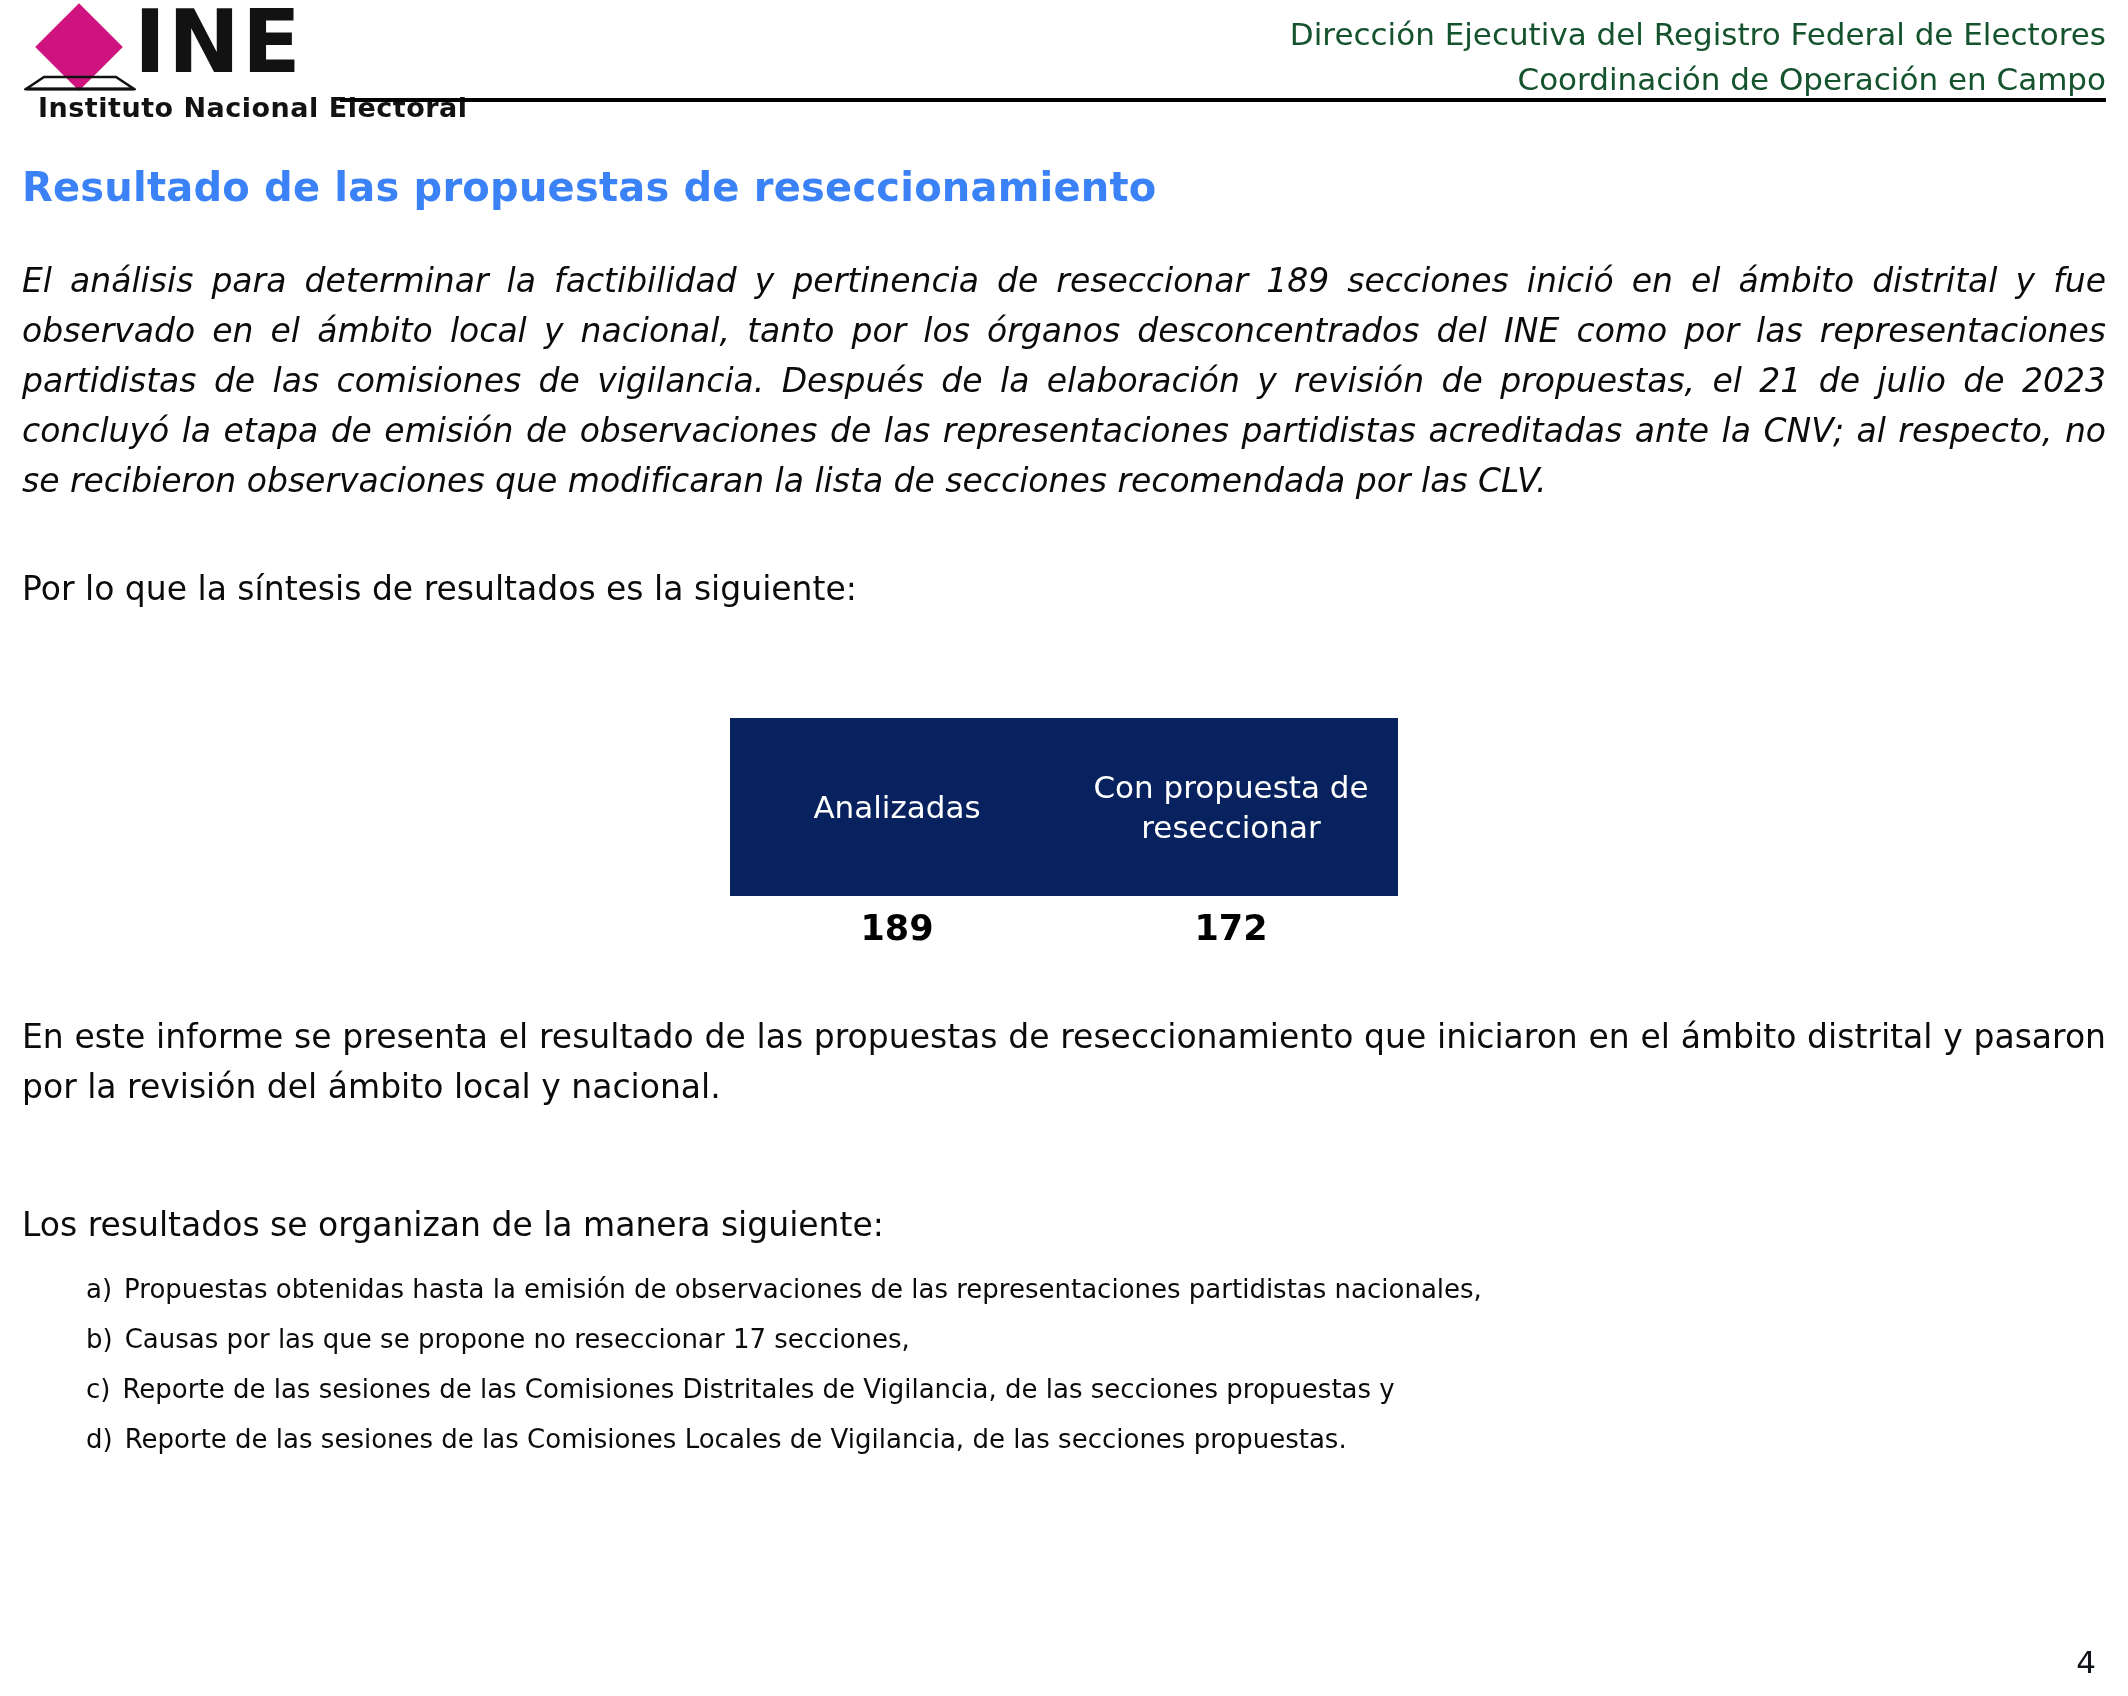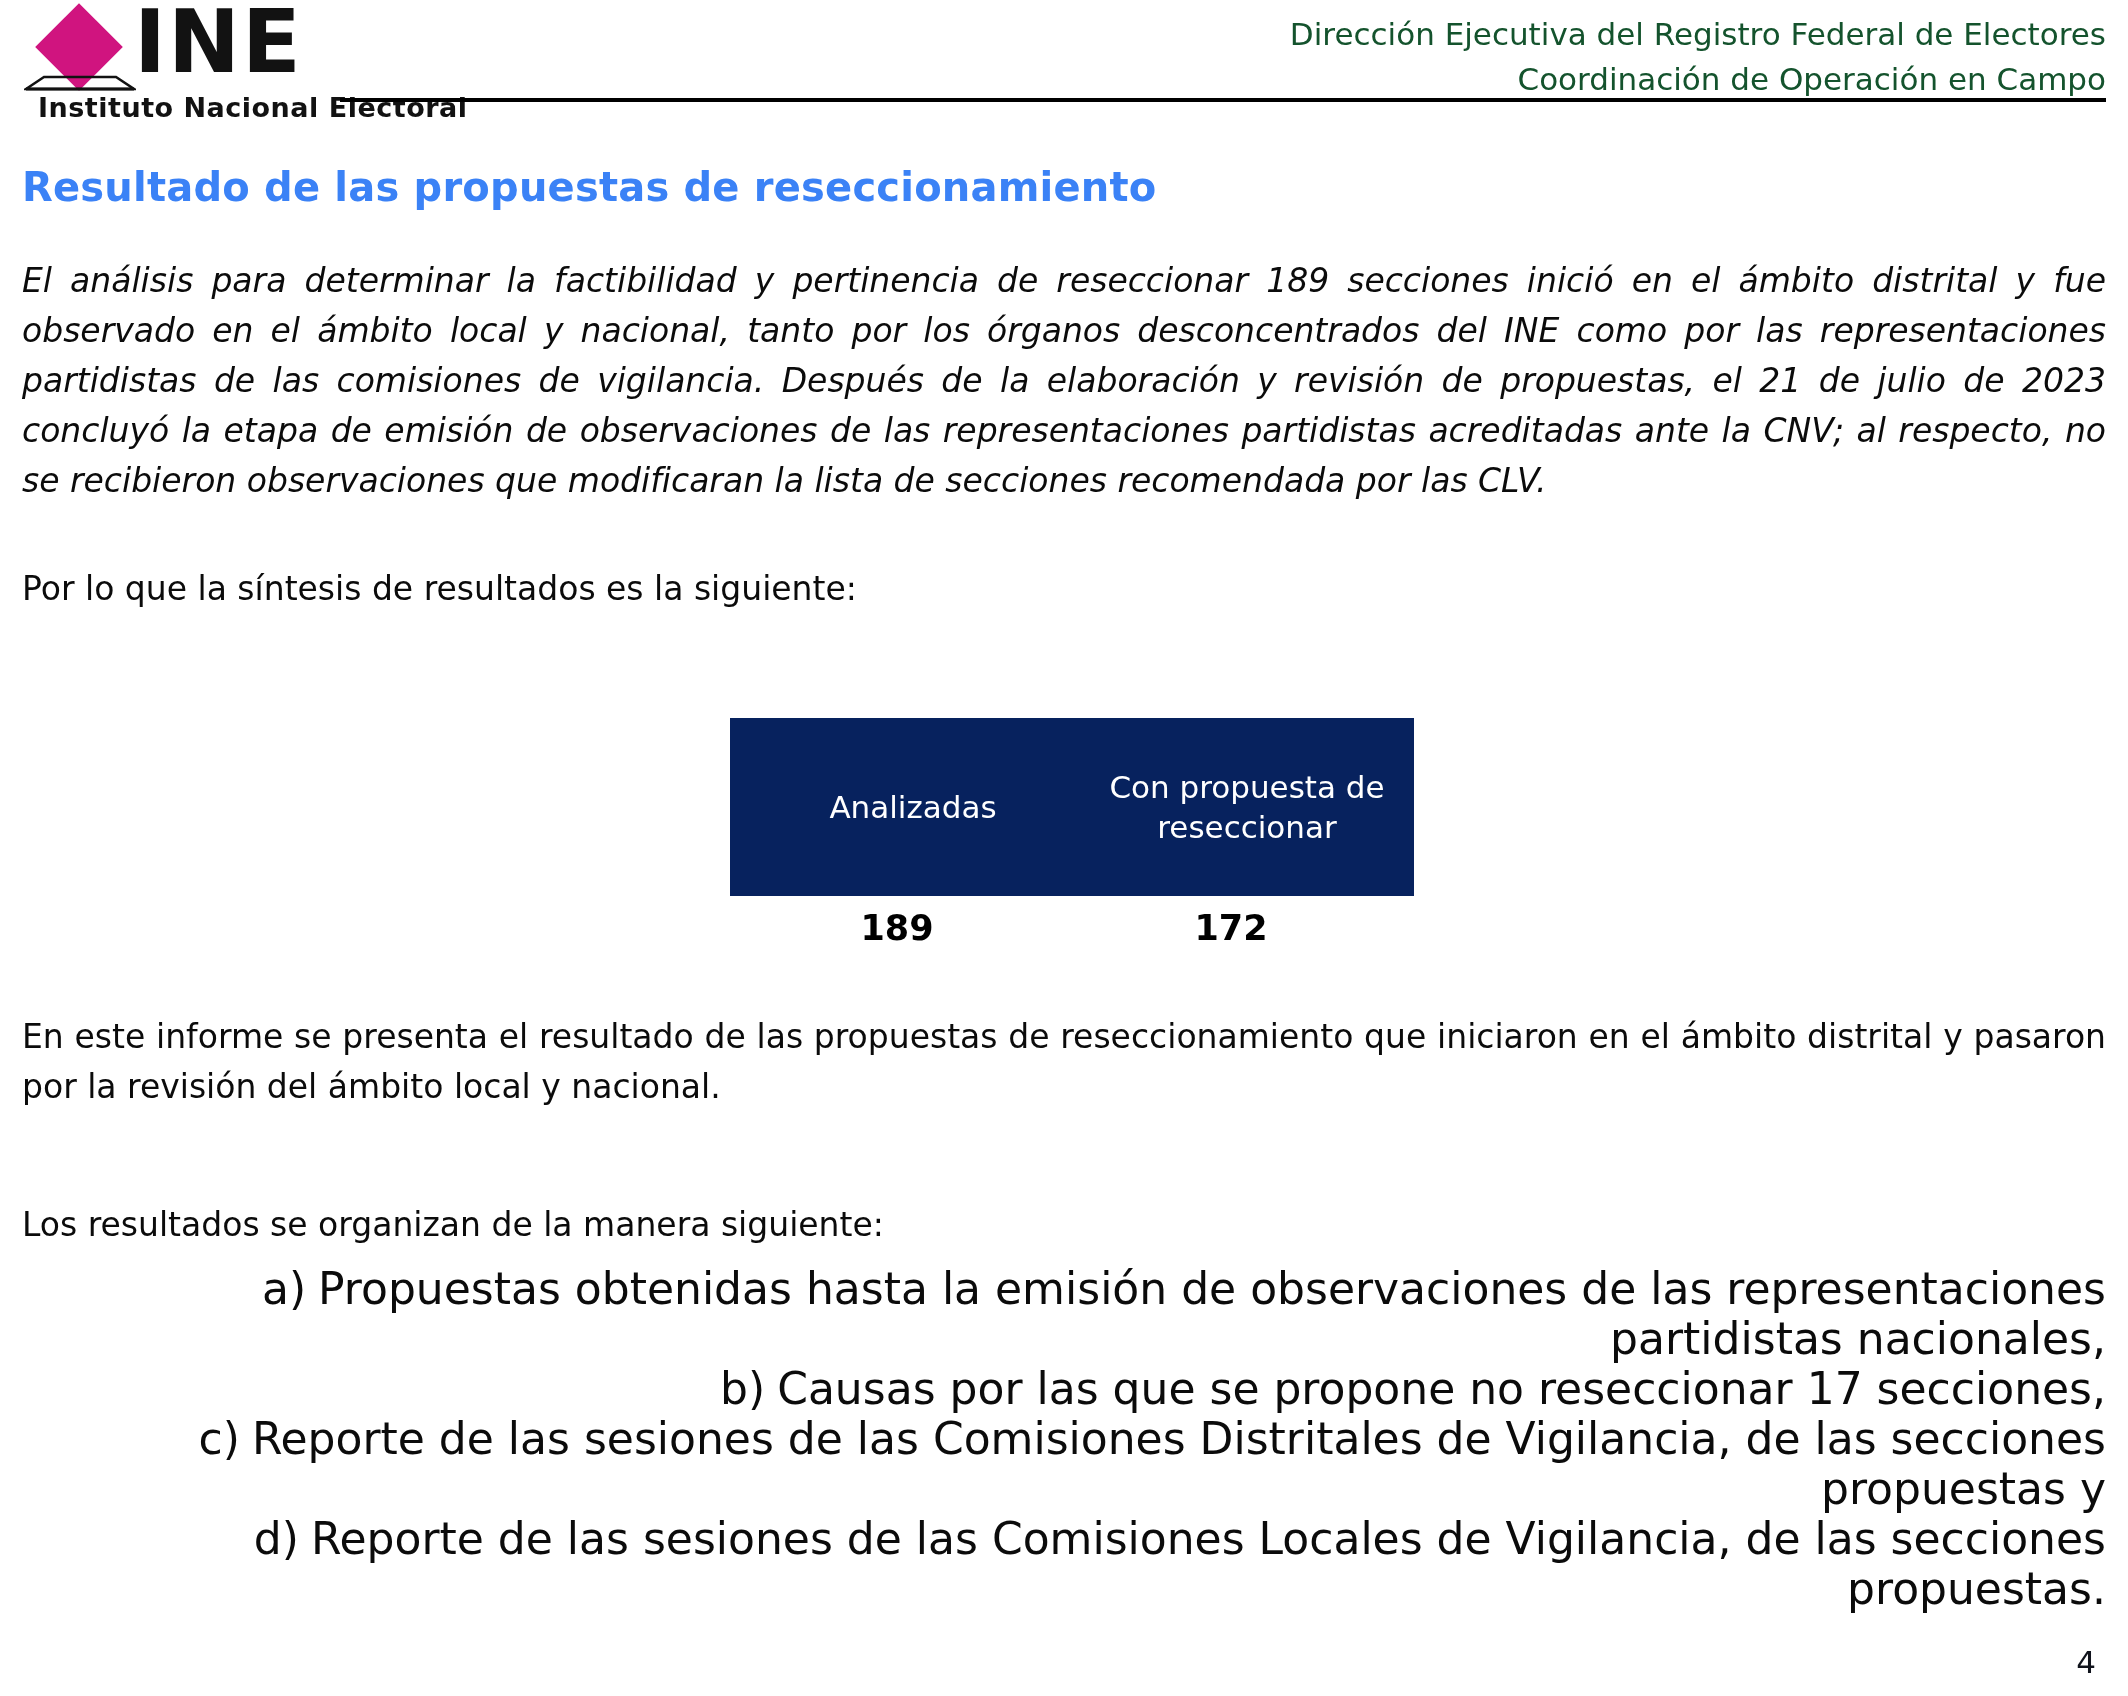--- a/index.html
+++ b/index.html
@@ -54,39 +54,38 @@
   }
   .p1{margin-top:46px;text-align:justify;font-style:italic;}
   .p2{margin-top:58px;}
   .p3{margin-top:64px;text-align:justify;}
   .p4{margin-top:88px;}
   
   .figure{margin:104px auto 0 auto;width:668px;}
   .tbl-head{
     display:flex;width:668px;height:178px;
     color:#ffffff;
-    padding-left:16px;
   }
   .tbl-col{
     flex:1 1 50%;
     display:flex;align-items:center;justify-content:center;
     text-align:center;
     font-size:31px;line-height:1.3;
     padding:0 18px;box-sizing:border-box;
   }
   .tbl-vals{display:flex;width:668px;margin-top:12px;}
   .tbl-val{
     flex:1 1 50%;text-align:center;
     font-size:35px;font-weight:700;color:#000000;
   }
   
   .list{margin-top:14px;}
   .list-item{
     padding-left:64px;
-    font-size:44px;line-height:50px;color:#0b0b0b;text-align:right;
+    font-size:26px;line-height:50px;color:#0b0b0b;
   }
   .list-item .marker{margin-right:12px;}
   
   .page-num{
     position:absolute;right:32px;bottom:16px;
     font-size:31px;color:#10131c;
   }
 </style>
 </head>
 <body>

